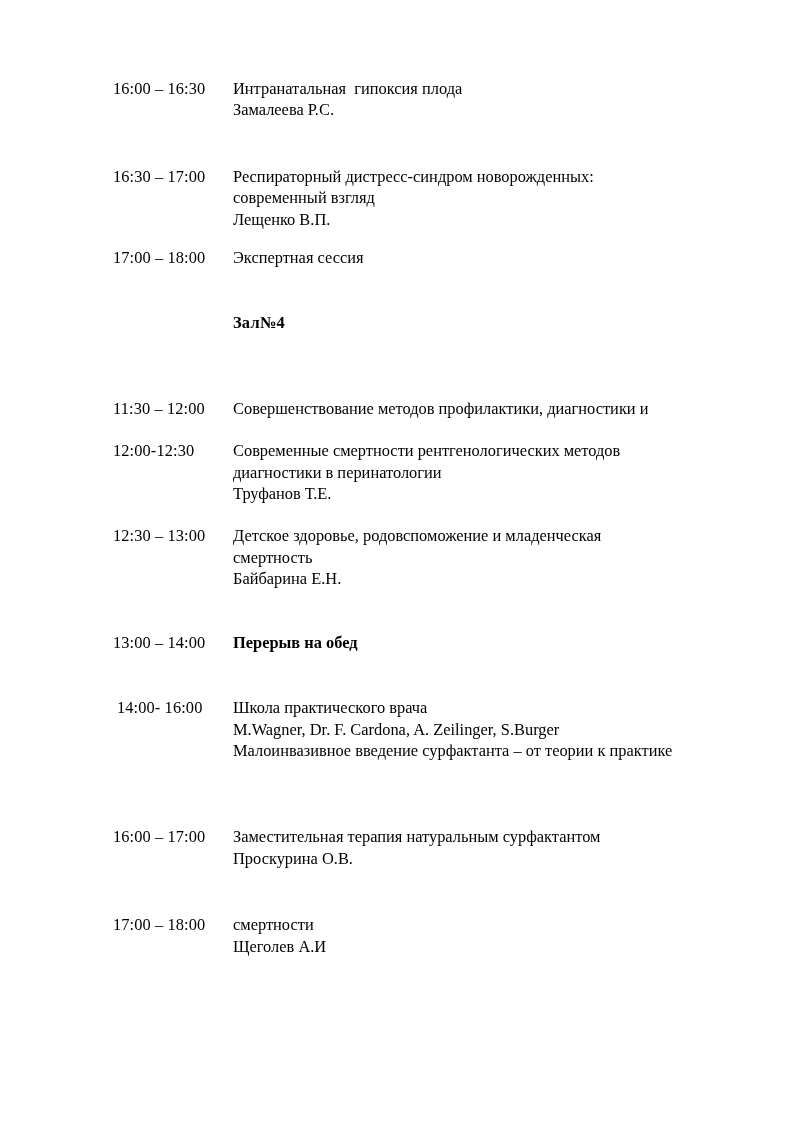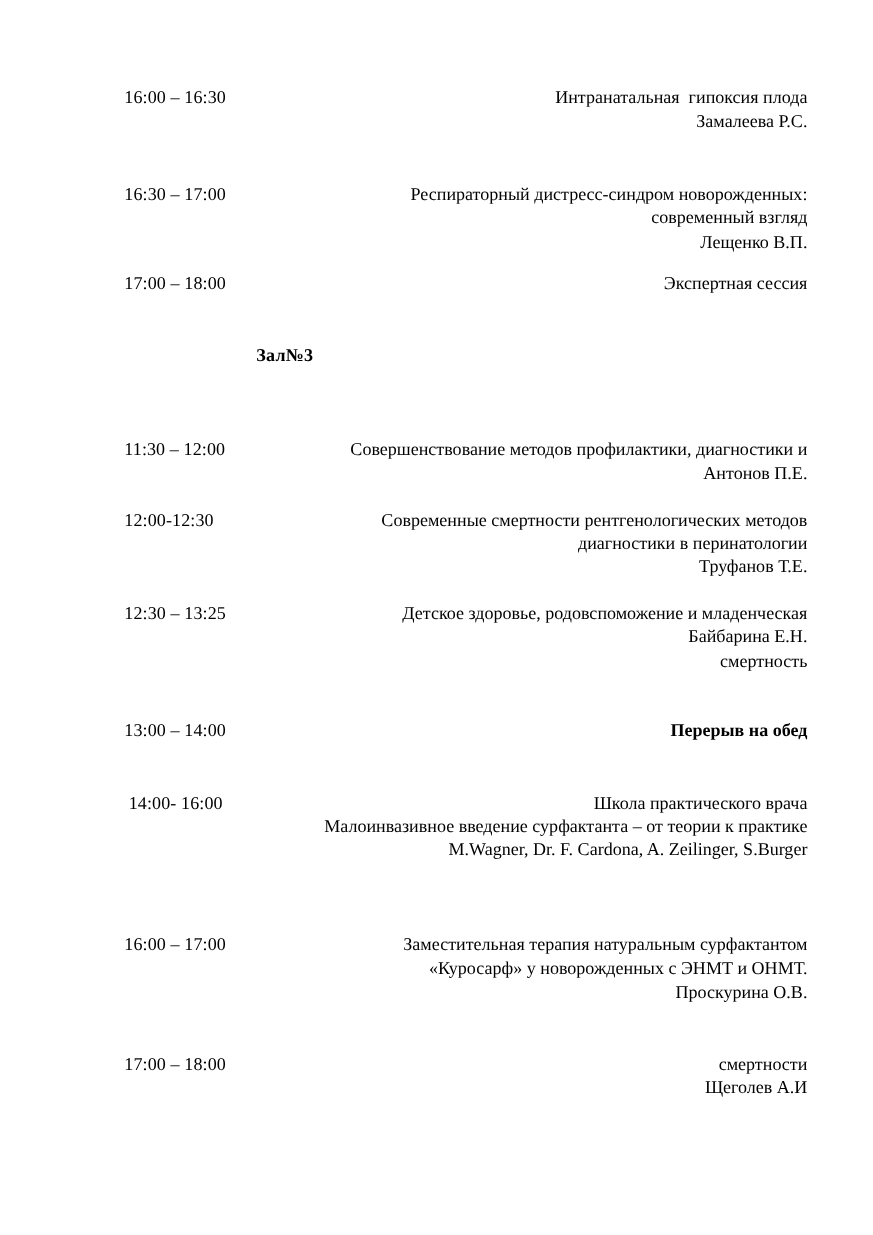--- a/index.html
+++ b/index.html
@@ -42,21 +42,20 @@
     letter-spacing: 0.1px;
   }
   .entry-time.indented {
     padding-left: 4px;
     flex-basis: 116px;
     width: 116px;
   }
   .entry-body {
     flex: 1 1 auto;
     min-width: 0;
-    text-align: right;
   }
   .entry-line {
     white-space: pre-wrap;
     word-break: normal;
   }
   .entry-line.bold {
     font-weight: bold;
   }
   
   .hall-heading {
@@ -99,70 +98,68 @@
       <div class="gap" style="height: 17px;"></div>
       <div class="entry">
         <div class="entry-time">17:00 – 18:00</div>
         <div class="entry-body">
           <div class="entry-line">Экспертная сессия</div>
         </div>
       </div>
       <div class="gap" style="height: 44px;"></div>
       <div class="hall-heading">
         <div class="spacer"></div>
-        <div class="hall-label">Зал№3</div>
+        <div class="hall-label">Зал№4</div>
       </div>
       <div class="gap" style="height: 64px;"></div>
       <div class="entry">
         <div class="entry-time">11:30 – 12:00</div>
         <div class="entry-body">
           <div class="entry-line">Совершенствование методов профилактики, диагностики и</div>
-          <div class="entry-line">Антонов П.Е.</div>
         </div>
       </div>
       <div class="gap" style="height: 21px;"></div>
       <div class="entry">
         <div class="entry-time">12:00-12:30</div>
         <div class="entry-body">
           <div class="entry-line">Современные смертности рентгенологических методов</div>
           <div class="entry-line">диагностики в перинатологии</div>
           <div class="entry-line">Труфанов Т.Е.</div>
         </div>
       </div>
       <div class="gap" style="height: 21px;"></div>
       <div class="entry">
-        <div class="entry-time">12:30 – 13:25</div>
+        <div class="entry-time">12:30 – 13:00</div>
         <div class="entry-body">
           <div class="entry-line">Детское здоровье, родовспоможение и младенческая</div>
+          <div class="entry-line">смертность</div>
           <div class="entry-line">Байбарина Е.Н.</div>
-          <div class="entry-line">смертность</div>
         </div>
       </div>
       <div class="gap" style="height: 42px;"></div>
       <div class="entry">
         <div class="entry-time">13:00 – 14:00</div>
         <div class="entry-body">
           <div class="entry-line bold">Перерыв на обед</div>
         </div>
       </div>
       <div class="gap" style="height: 44px;"></div>
       <div class="entry">
         <div class="entry-time indented">14:00- 16:00</div>
         <div class="entry-body">
           <div class="entry-line">Школа практического врача</div>
+          <div class="entry-line">M.Wagner, Dr. F. Cardona, A. Zeilinger, S.Burger</div>
           <div class="entry-line">Малоинвазивное введение сурфактанта – от теории к практике</div>
-          <div class="entry-line">M.Wagner, Dr. F. Cardona, A. Zeilinger, S.Burger</div>
         </div>
       </div>
       <div class="gap" style="height: 65px;"></div>
       <div class="entry">
         <div class="entry-time">16:00 – 17:00</div>
         <div class="entry-body">
           <div class="entry-line">Заместительная терапия натуральным сурфактантом</div>
-          <div class="entry-line">«Куросарф» у новорожденных с ЭНМТ и ОНМТ.</div>
           <div class="entry-line">Проскурина О.В.</div>
         </div>
       </div>
       <div class="gap" style="height: 45px;"></div>
       <div class="entry">
         <div class="entry-time">17:00 – 18:00</div>
         <div class="entry-body">
           <div class="entry-line">смертности</div>
           <div class="entry-line">Щеголев А.И</div>
         </div>

